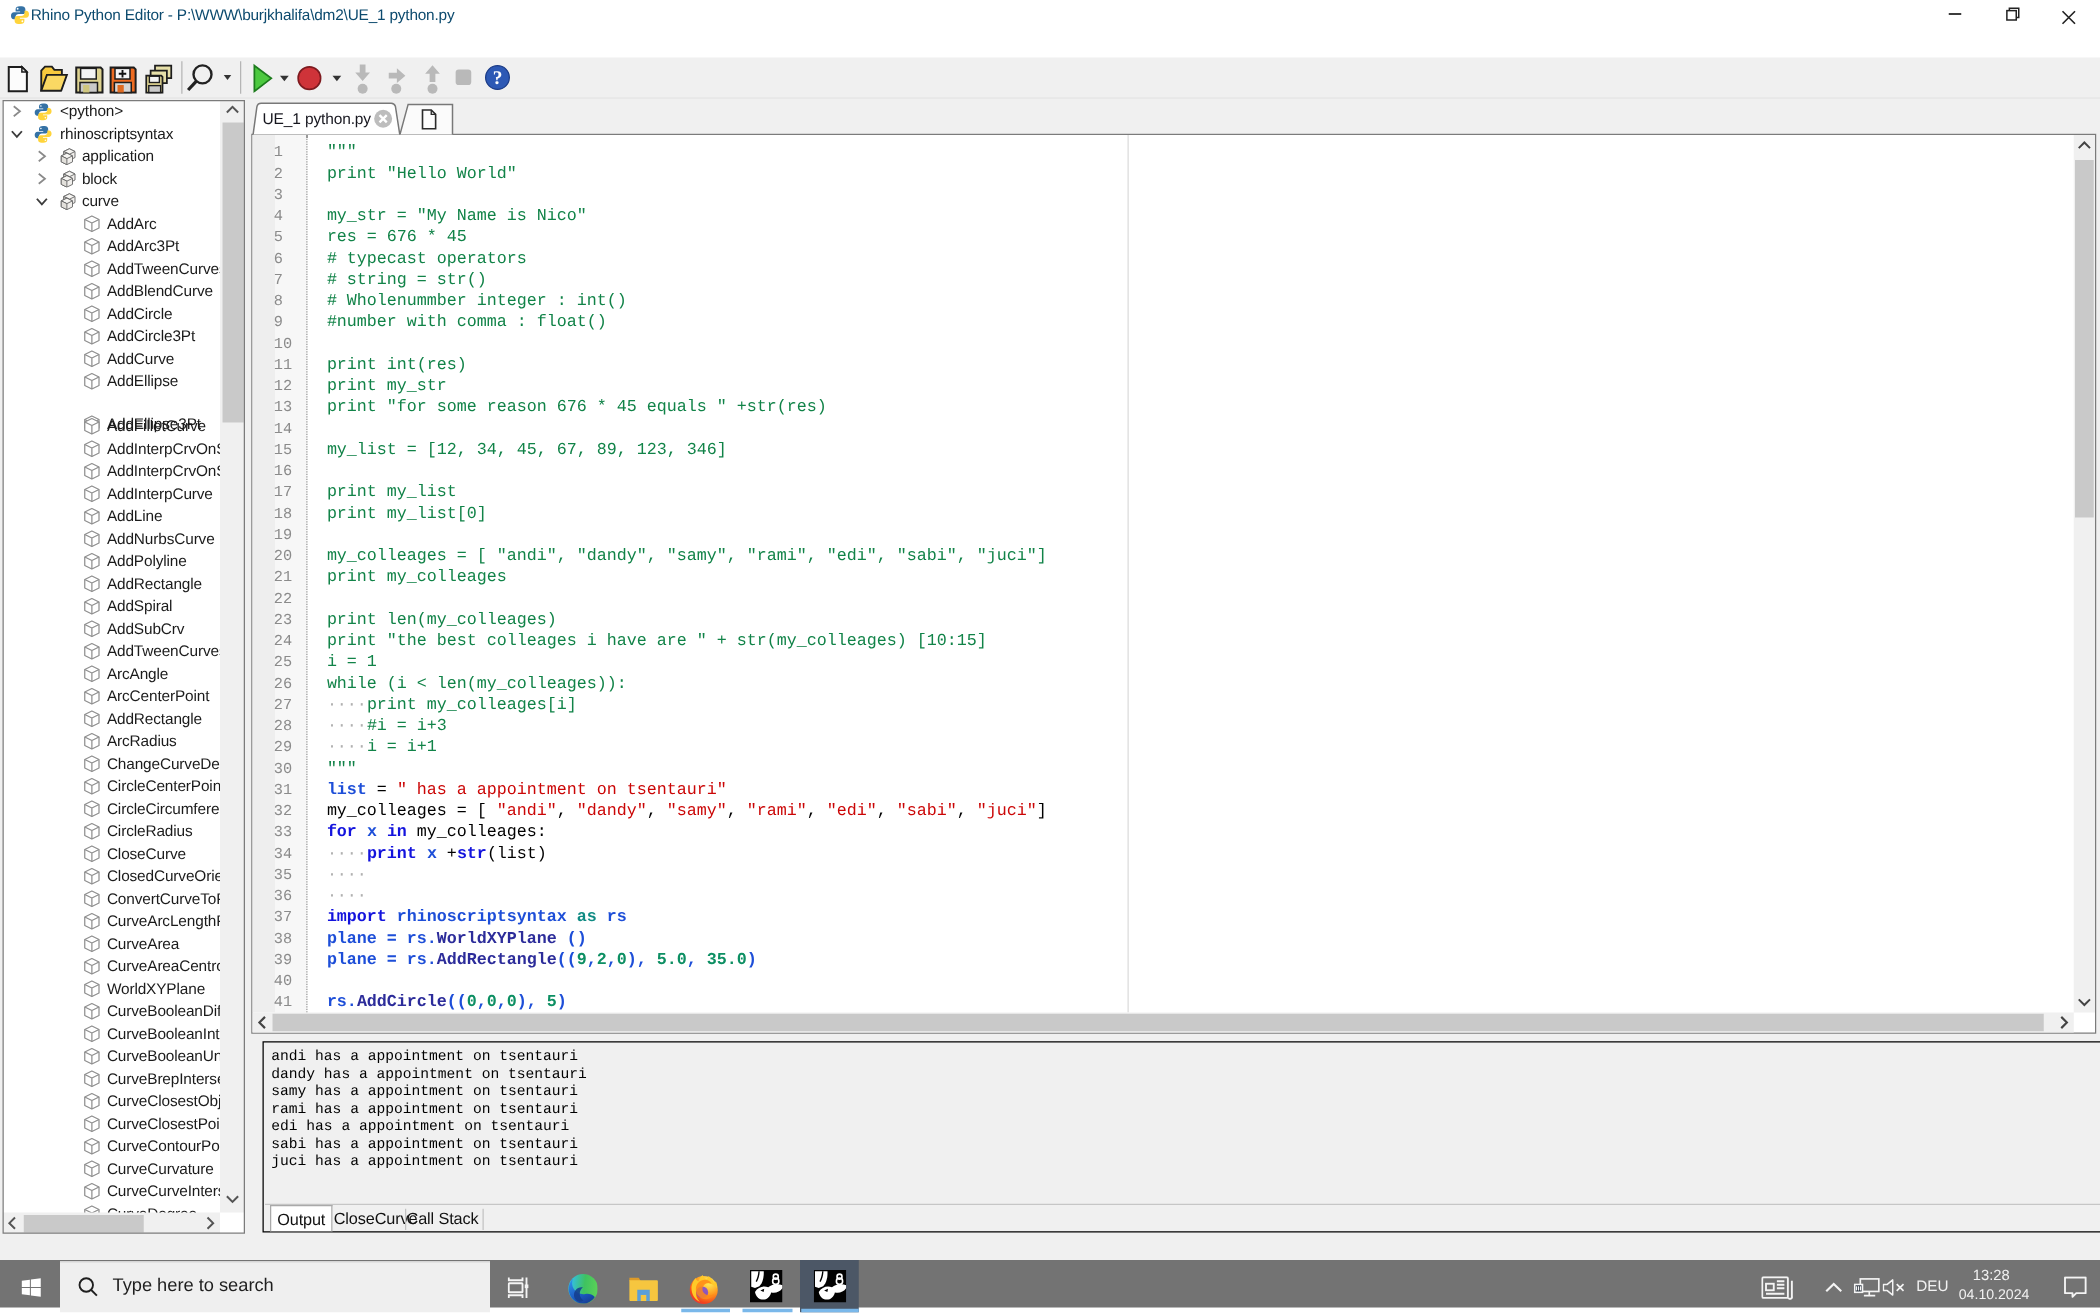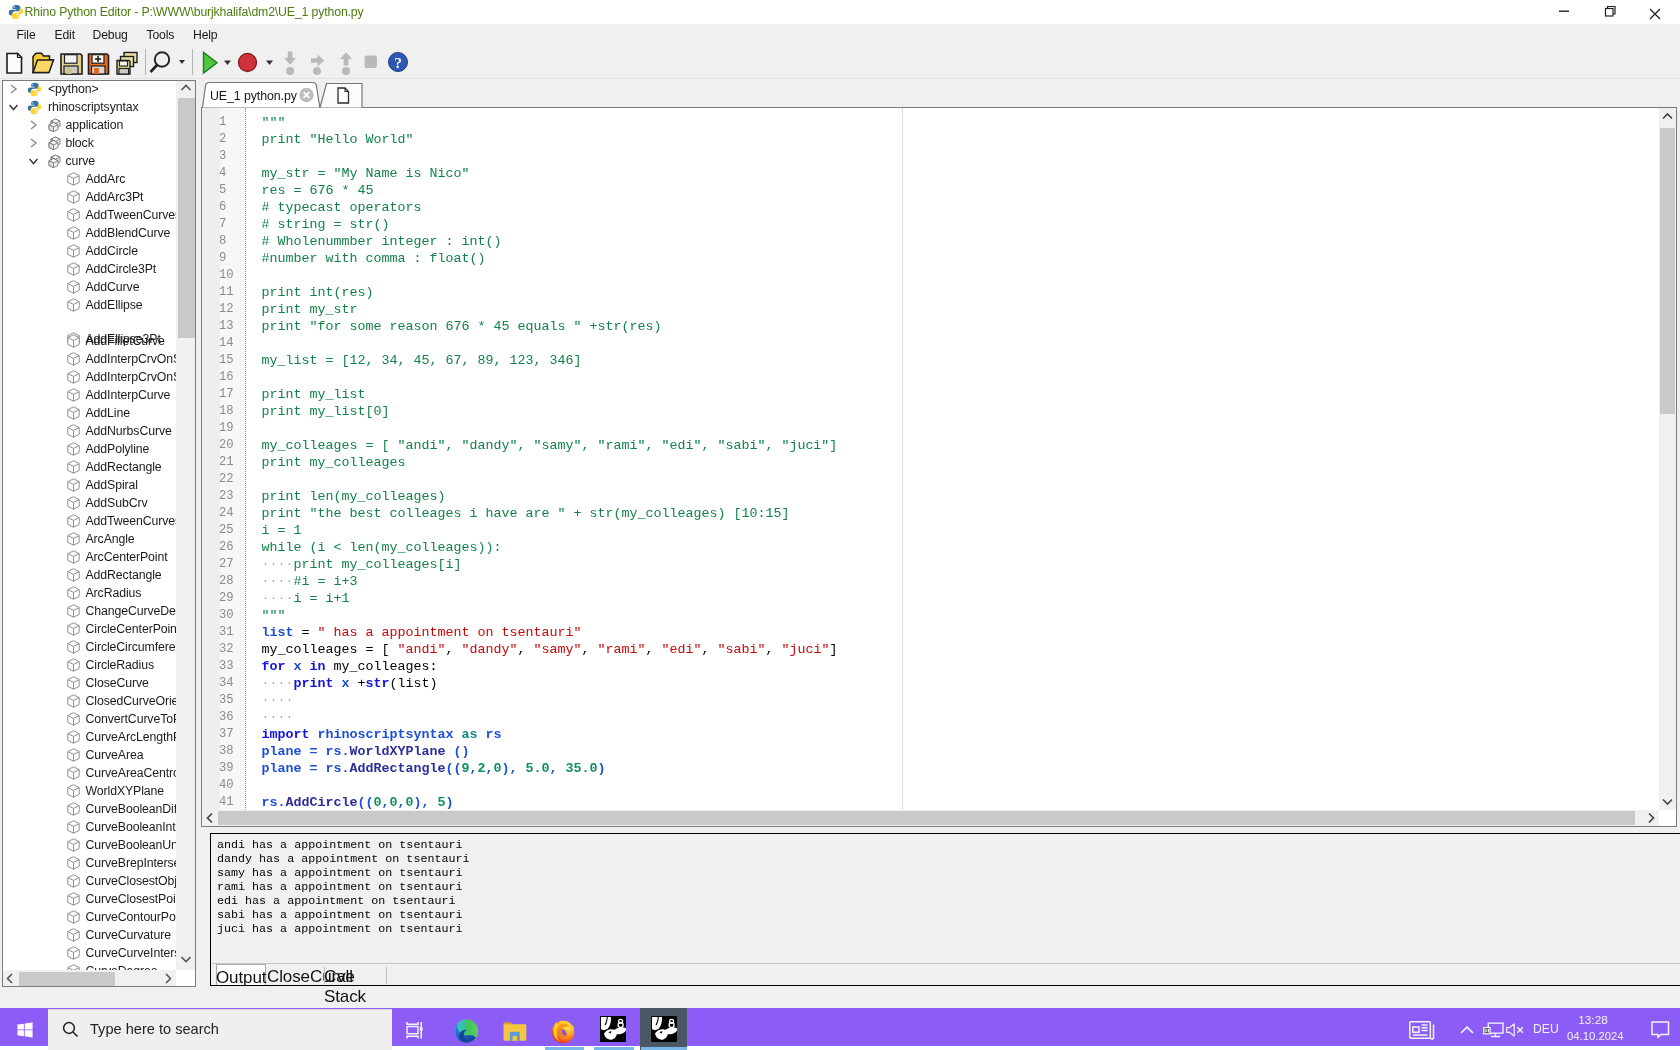--- a/index.html
+++ b/index.html
@@ -1,20 +1,20 @@
 <!DOCTYPE html>
 <html><head><meta charset="utf-8"><title>Rhino Python Editor</title><style>
 *{margin:0;padding:0;box-sizing:border-box}
 html,body{width:1680px;height:1050px;overflow:hidden;background:#fff;
  font-family:"Liberation Sans",sans-serif;}
 #scr{position:relative;width:1680px;height:1050px;}
 .abs{position:absolute}
 
 #title{left:0;top:0;width:1680px;height:24px;background:#fff;}
-#title .t{left:24.5px;top:5px;font-size:12.3px;color:#4d7c0f;letter-spacing:-0.15px}
+#title .t{left:24.5px;top:5px;font-size:12.3px;color:#0c4a6e;letter-spacing:-0.15px}
 
 #menu{left:0;top:24px;width:1680px;height:22px;background:#f0f0f0}
 #menu span{position:absolute;top:4px;font-size:12.2px;color:#1a1a1a;letter-spacing:-0.15px}
 
 #tb{left:0;top:46px;width:1680px;height:33px;background:#f0f0f0;border-bottom:1px solid #e2e2e2}
 
 #work{left:0;top:79px;width:1680px;height:929px;background:#f0f0f0}
 
 #tree{left:2px;top:1px;width:194px;height:907px;background:#fff;overflow:hidden}
 #treeborder{left:2px;top:1px;width:194px;height:907px;border:1px solid #7b7b7b;z-index:30}
@@ -36,47 +36,40 @@
 #code .b{color:#1313dd;font-weight:bold}
 #code .nb{color:#2c2c9a;font-weight:bold}
 #code .t{color:#0f8b83;font-weight:bold}
 #code .k{color:#1d4ed8;font-weight:bold}
 #code .n{color:#0d8f63;font-weight:bold}
 #code .w{color:#b0b0b0}
 
 #outbox{left:210px;top:753.5px;width:1477px;height:153px;border:1px solid #000000;background:#f0f0f0}
 #outtxt{left:6px;top:4px;font-family:"Liberation Mono",monospace;font-size:11.7px;
  line-height:14px;color:#000;white-space:pre}
-.btab{position:absolute;font-size:17px;color:#111;text-align:left;letter-spacing:-0.1px}
+.btab{position:absolute;font-size:13px;color:#111;text-align:center;letter-spacing:-0.1px}
 
-#task{left:0;top:1008px;width:1680px;height:38px;background:#8b5cf6}
+#task{left:0;top:1008px;width:1680px;height:38px;background:#737373}
 #task .w{color:#f2f2f2}
 </style></head><body>
 <div id="scr">
     <div id="title" class="abs">
       <svg class="abs" style="left:8px;top:4px" width="16" height="16" viewBox="0 0 16 16">
 <path d="M7.9,0.9 C5.6,0.9 4.5,1.9 4.5,3.3 L4.5,5.1 L8.1,5.1 L8.1,5.8 L3.2,5.8 C1.7,5.8 0.8,7 0.8,8.6 C0.8,10.2 1.6,11.4 3,11.4 L4.4,11.4 L4.4,9.6 C4.4,8.2 5.6,7.2 7,7.2 L10.2,7.2 C11.4,7.2 12.3,6.3 12.3,5.1 L12.3,3.3 C12.3,1.9 10.9,0.9 9.4,0.9 Z" fill="#3572A5"></path>
 <path d="M8.1,15.1 C10.4,15.1 11.5,14.1 11.5,12.7 L11.5,10.9 L7.9,10.9 L7.9,10.2 L12.8,10.2 C14.3,10.2 15.2,9 15.2,7.4 C15.2,5.8 14.4,4.6 13,4.6 L11.6,4.6 L11.6,6.4 C11.6,7.8 10.4,8.8 9,8.8 L5.8,8.8 C4.6,8.8 3.7,9.7 3.7,10.9 L3.7,12.7 C3.7,14.1 5.1,15.1 6.6,15.1 Z" fill="#FFD43B"></path>
 <circle cx="6.1" cy="3" r="0.75" fill="#fff"></circle>
         <circle cx="9.9" cy="13" r="0.75" fill="#fff"></circle>
       </svg>
       <span class="abs t">Rhino Python Editor - P:\WWW\burjkhalifa\dm2\UE_1 python.py</span>
       <svg class="abs" style="left:1540px;top:0px" width="140" height="24" viewBox="0 0 140 24">
 <rect x="19" y="10.5" width="10" height="1.4" fill="#222"></rect>
 <rect x="65.5" y="8.5" width="7.5" height="7.5" fill="none" stroke="#222" stroke-width="1.2"></rect>
 <path d="M67.5,8.5 v-2 h7.5 v7.5 h-2" fill="none" stroke="#222" stroke-width="1.2"></path>
 <path d="M110,9 l10,10 M120,9 l-10,10" stroke="#222" stroke-width="1.3"></path>
 </svg>
-    </div>
-    <div id="menu" class="abs">
-      <span style="left:16.5px">File</span>
-      <span style="left:54.5px">Edit</span>
-      <span style="left:92.5px">Debug</span>
-      <span style="left:146.5px">Tools</span>
-      <span style="left:193px">Help</span>
     </div>
     <div id="tb" class="abs">
       <svg class="abs" style="left:0;top:0" width="430" height="32" viewBox="0 0 430 32">
         <path d="M7,7.5 h10.5 l4,4 V27 H7 Z" fill="#fcfcfc" stroke="#1d1d1d" stroke-width="1.6"></path>
         <path d="M17.5,7.5 v4 h4 z" fill="#e8e8e8" stroke="#1d1d1d" stroke-width="1.2"></path>
         <path d="M33,26.5 V10.5 l3-3.2 h5.5 l2,2.6 h6 v4 l3.5,0 l-4.5,12.6 Z" fill="#f7c93d" stroke="#1d1d1d" stroke-width="1.5"></path>
         <path d="M33,26.5 l4.5-12.6 H53.5 l-4.5,12.6 Z" fill="#fad863" stroke="#1d1d1d" stroke-width="1.5"></path>
         <path d="M61,8 H80.5 l1.5,1.5 V28 H61 Z" fill="#ded391" stroke="#1d1d1d" stroke-width="1.6"></path>
         <rect x="64.5" y="8.7" width="12.5" height="8.5" fill="#f3f3f3" stroke="#1d1d1d" stroke-width="1.2"></rect>
         <rect x="64" y="20" width="14" height="8" fill="#c9c9c9" stroke="#1d1d1d" stroke-width="1.2"></rect>

